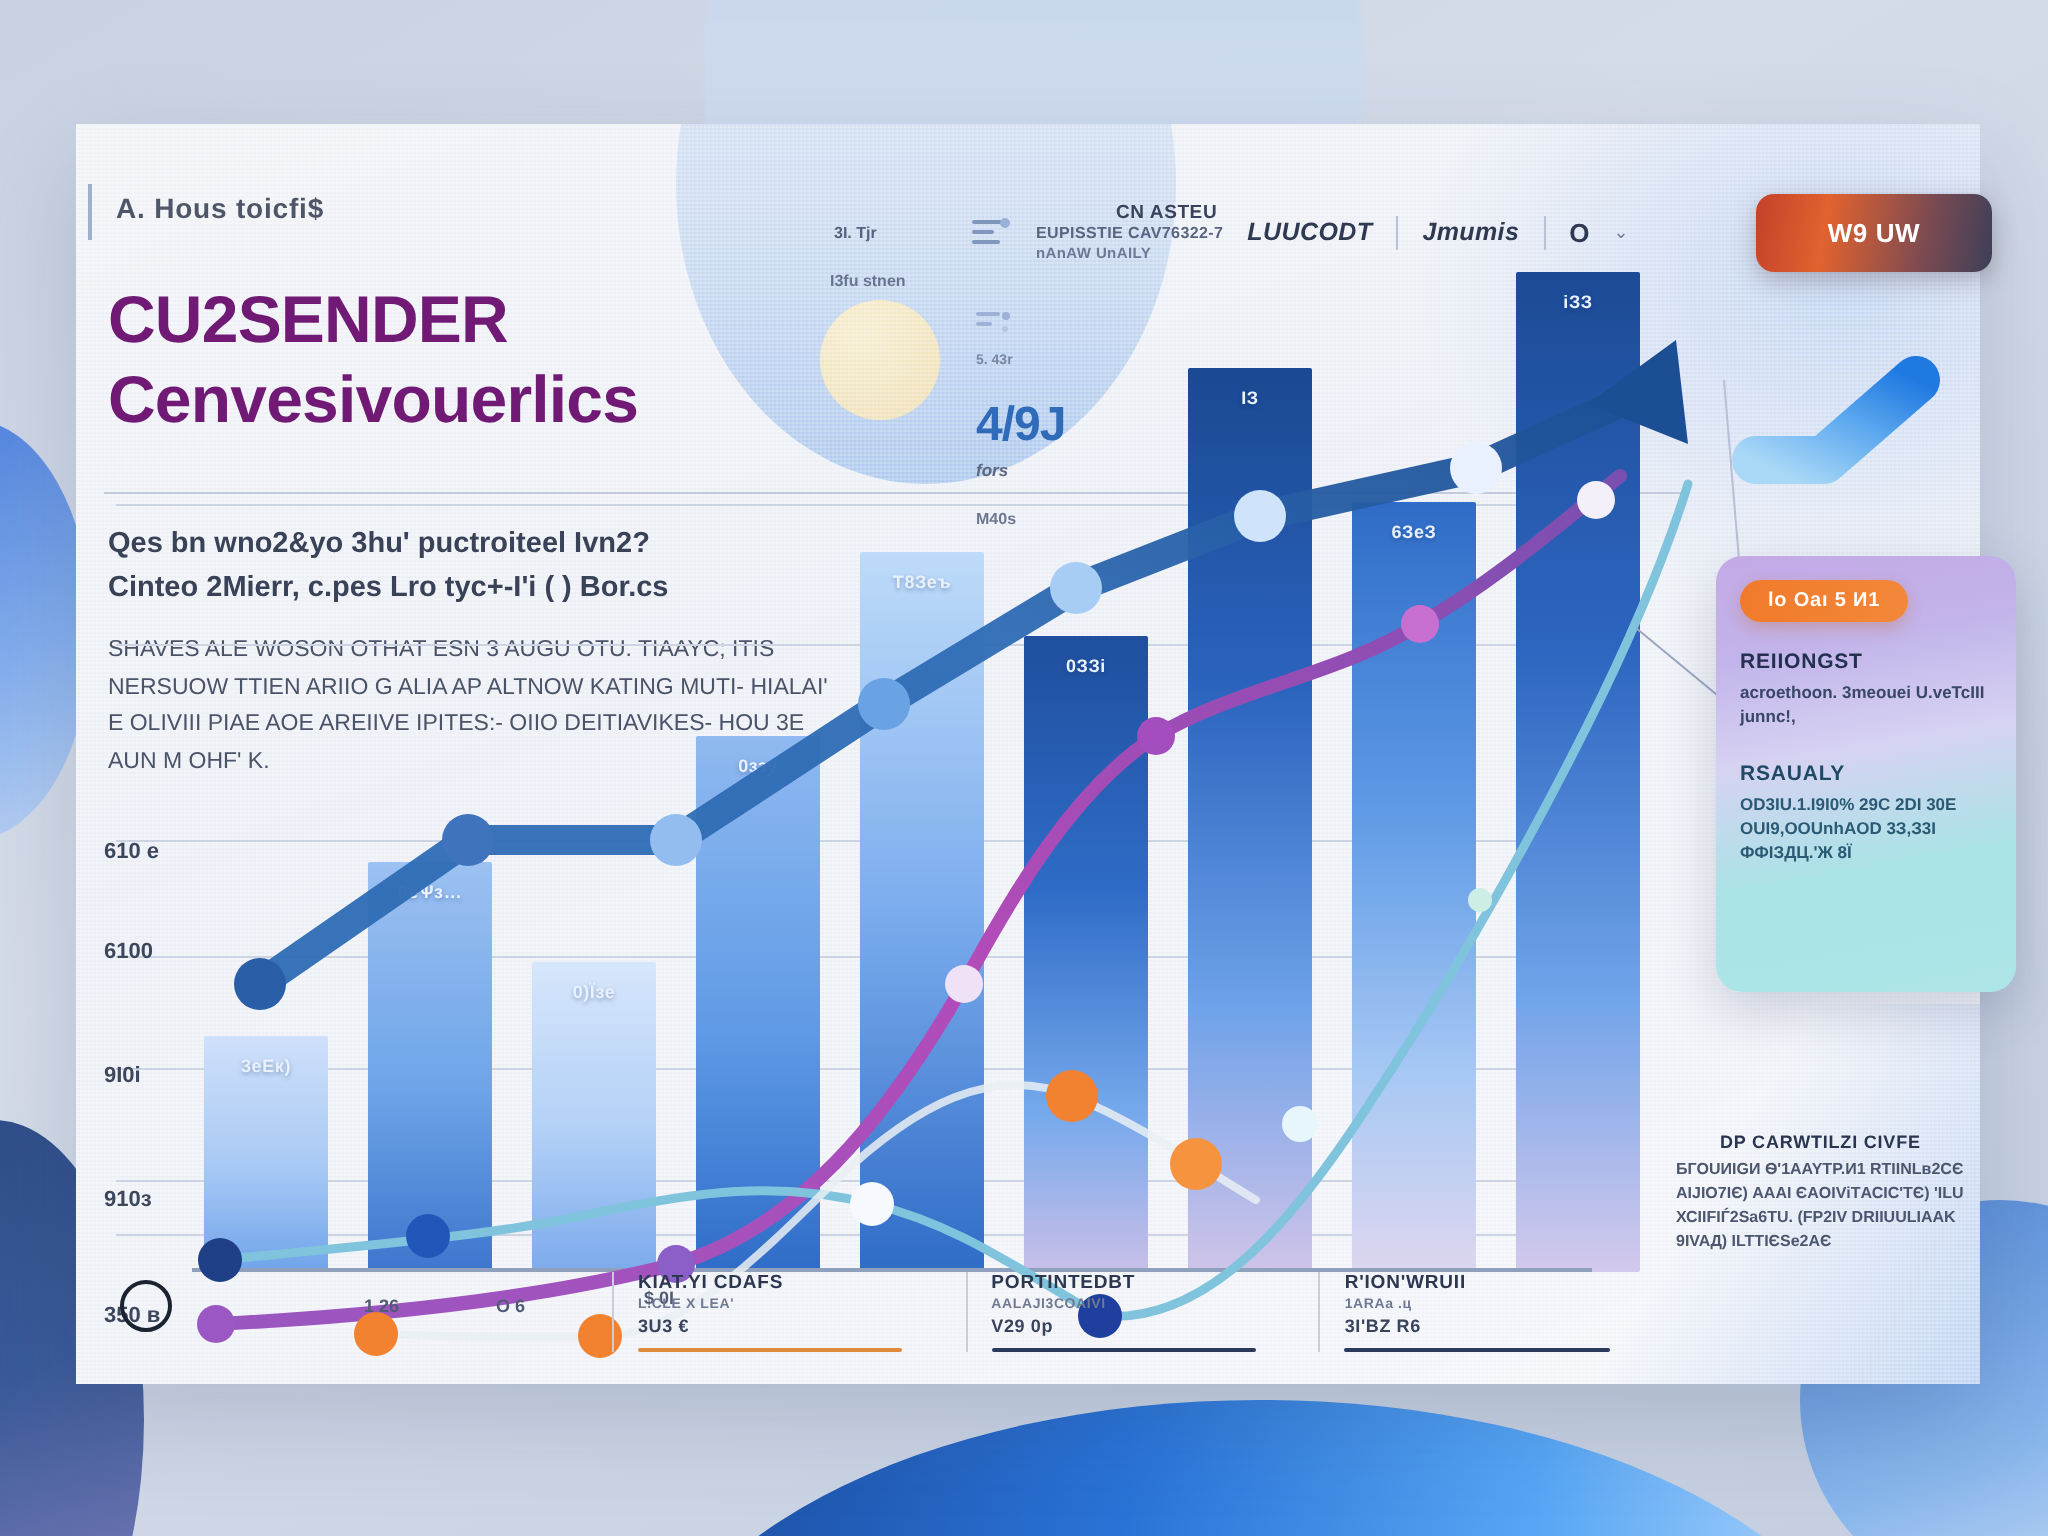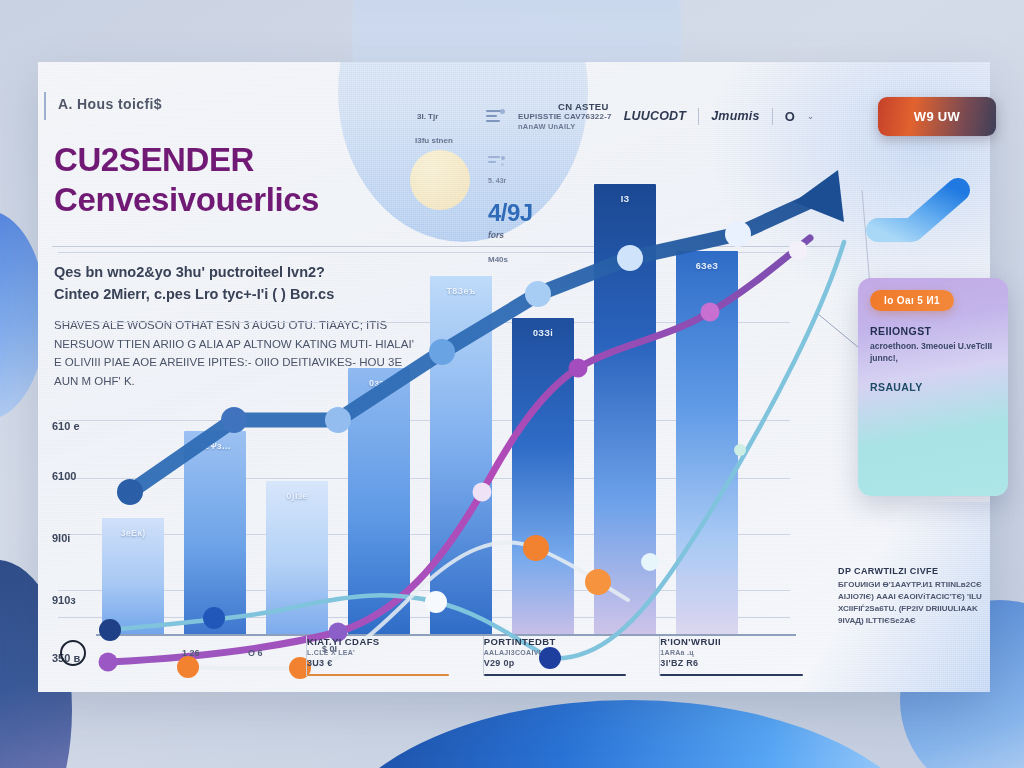--- a/index.html
+++ b/index.html
@@ -130,21 +130,21 @@
   .bar{position:absolute;bottom:0;border-radius:1px;}
   .bar-lbl{position:absolute;top:10px;left:0;right:0;text-align:center;font-size:9px;
     font-weight:700;color:#e9f1fd;letter-spacing:.3px;text-shadow:0 1px 2px rgba(20,50,100,.35);}
 
   .axis-line{position:absolute;left:96px;top:634px;width:700px;height:1.6px;background:#8fa0bd;}
 
   svg.overlay{position:absolute;left:0;top:0;width:952px;height:630px;pointer-events:none;}
 
   
   .stats{position:absolute;left:306px;top:636px;width:520px;display:flex;gap:10px;}
-  .stat{flex:1;border-left:1px solid #c6cedd;}
+  .stat{flex:1;padding-left:12px;border-left:1px solid #c6cedd;}
   .stat-t{font-size:9.5px;font-weight:800;color:#2d3purple;color:#2d3750;letter-spacing:.4px;}
   .stat-s{font-size:7px;font-weight:600;color:#6f7991;margin-top:2px;letter-spacing:.3px;}
   .stat-v{font-size:9px;font-weight:800;color:#39435c;margin-top:2px;letter-spacing:.3px;}
   .stat-bar{height:2.2px;margin-top:6px;width:86%;border-radius:2px;}
 
   
   .info-card{
     position:absolute;left:858px;top:278px;width:150px;height:218px;border-radius:13px;
     background:linear-gradient(170deg,#c3a9e6 0%,#c2b4ea 22%,#d6d2f2 44%,#a9e3e6 70%,#aee6e7 100%);
     box-shadow:0 10px 26px rgba(60,70,120,.22);padding:12px 12px;box-sizing:border-box;
@@ -158,21 +158,21 @@
   .ic-h{font-size:10.5px;font-weight:800;color:#243050;margin-top:14px;letter-spacing:.4px;}
   .ic-p{font-size:8.5px;font-weight:700;color:#3a4768;line-height:1.45;margin-top:3px;}
   .ic-h2{font-size:10.5px;font-weight:800;color:#1f4a66;margin-top:16px;letter-spacing:.4px;}
   .ic-p2{font-size:8.5px;font-weight:700;color:#2a5a74;line-height:1.45;margin-top:3px;}
 
   
   .deco-arrow{position:absolute;left:866px;top:178px;width:120px;height:72px;}
 
   
   .note{position:absolute;left:838px;top:566px;width:150px;}
-  .note-h{font-size:9px;font-weight:800;color:#2a3550;letter-spacing:.4px;}
+  .note-h{font-size:9px;font-weight:800;color:#2a3550;letter-spacing:.4px;margin-left:22px;}
   .note-p{font-size:8px;font-weight:600;color:#4c566f;line-height:1.5;margin-top:3px;}
 </style>
 </head>
 <body>
 
 <div class="bg">
   <div class="blob blob-top"></div>
   <div class="blob blob-left2"></div>
   <div class="blob blob-left"></div>
   <div class="blob blob-bottom"></div>
@@ -272,20 +272,23 @@
     <div class="bar-lbl">T8Зеъ</div>
   </div>
   <div class="bar" style="left:416px;width:62px;height:318px;background:linear-gradient(180deg,#1f4f9e 0%,#2f6cc7 40%,#76a9ec 75%,#c9bfe8 100%);">
     <div class="bar-lbl">0ЗЗі</div>
   </div>
   <div class="bar" style="left:498px;width:62px;height:452px;background:linear-gradient(180deg,#1b4892 0%,#2a63bd 35%,#6ca1e9 70%,#cfc4e9 100%);">
     <div class="bar-lbl">ІЗ</div>
   </div>
   <div class="bar" style="left:580px;width:62px;height:385px;background:linear-gradient(180deg,#2f6cc7 0%,#5f9ae6 40%,#a8c9f4 75%,#ddd6ef 100%);">
     <div class="bar-lbl">6ЗеЗ</div>
+  </div>
+  <div class="bar" style="left:662px;width:62px;height:500px;background:linear-gradient(180deg,#1d4a96 0%,#2d66c0 38%,#6fa3e9 72%,#d3c9ec 100%);">
+    <div class="bar-lbl">іЗЗ</div>
   </div>
 </div>
 
 <div class="axis-line"></div>
 
 <svg class="overlay" style="left:38px;top:62px;" viewBox="0 0 952 630">
   <defs>
     <linearGradient id="gNavy" x1="0" y1="1" x2="1" y2="0">
       <stop offset="0%" stop-color="#2f6cb5"></stop>
         <stop offset="55%" stop-color="#2f6cb5"></stop>
@@ -379,18 +382,19 @@
     </linearGradient>
   </defs>
   <path d="M12,52 L46,52 L92,12" stroke="url(#gChk)" stroke-width="24" stroke-linecap="round" stroke-linejoin="round" fill="none"></path>
 </svg>
 
 <div class="info-card">
   <div class="badge">lo Oaı 5 И1</div>
   <div class="ic-h">REIIONGST</div>
   <div class="ic-p">acroethoon. 3meouеі U.veTcIII junnc!,</div>
   <div class="ic-h2">RSAUALY</div>
+  <div class="ic-p2">OD3IU.1.I9I0% 29C 2DI 30Е OUI9,OOUnhAOD 3З,З3I ФФIЗДЦ.'Ж 8Ї</div>
 </div>
 
 <div class="note">
   <div class="note-h">DP CARWTILZI CIVFE</div>
   <div class="note-p">БГOUИIGИ Ѳ'1AAYTP.И1 RTIINLв2СЄ АІJIO7IЄ) AAAI ЄАOІVіTАСIC'TЄ) 'ILU ХСIIFIЃ2Ѕа6TU. (FР2IV DRIIUULIAAK 9ІVAД) ILTTIЄЅе2АЄ</div>
 </div>
 
 </body></html>

